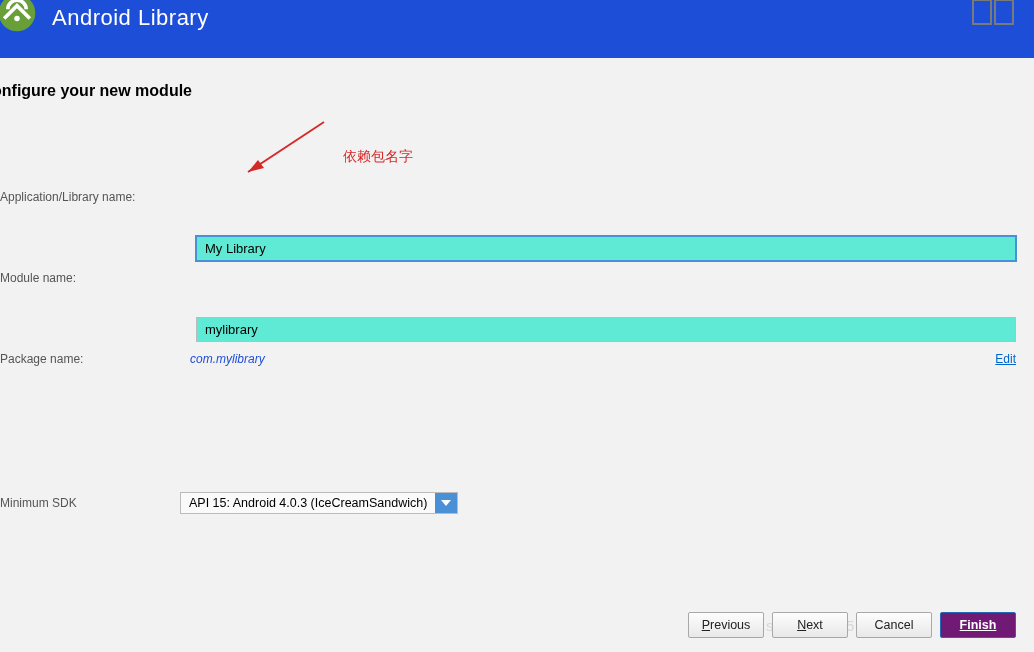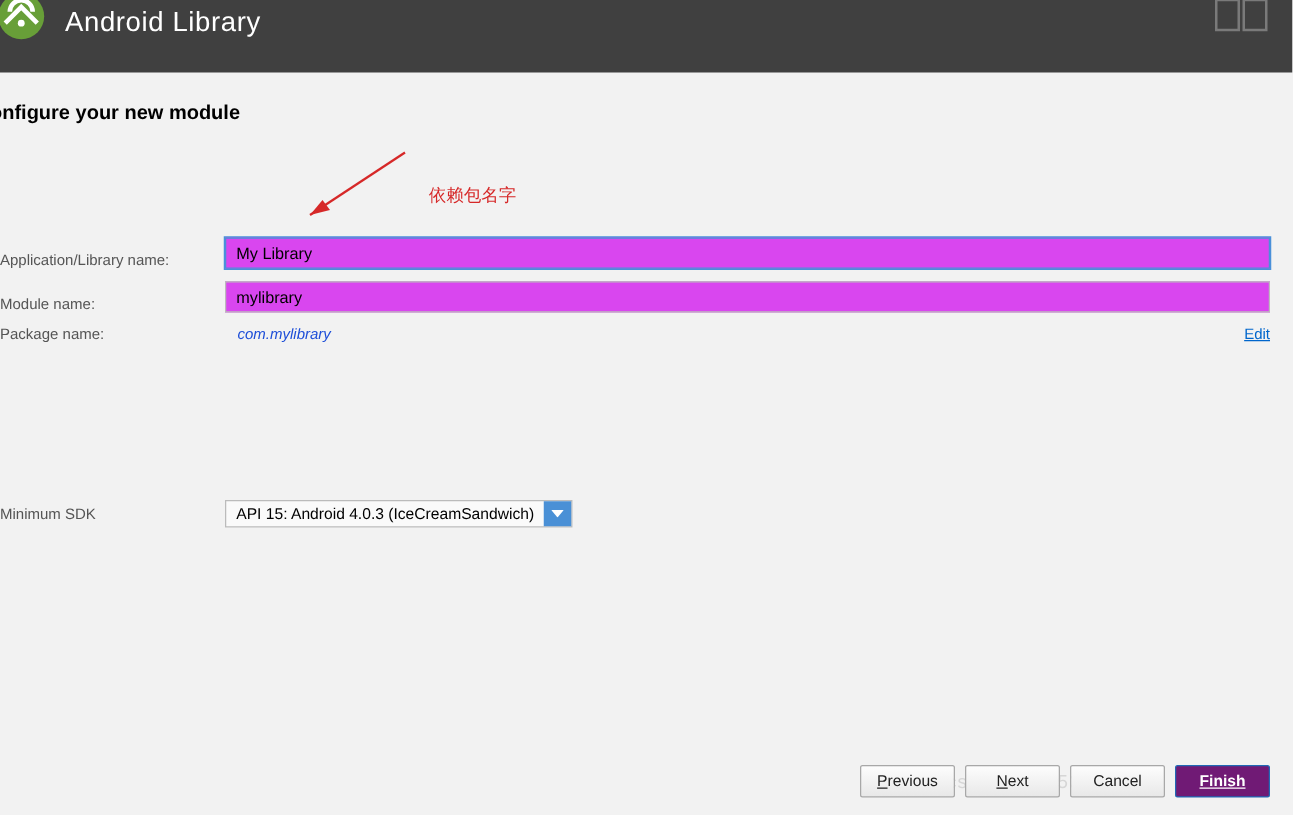--- a/index.html
+++ b/index.html
@@ -1,33 +1,33 @@
 <!DOCTYPE html>
 <html><head>
   <meta charset="utf-8">
   <style>
     * { margin: 0; padding: 0; box-sizing: border-box; }
     body { font-family: "Segoe UI", Arial, sans-serif; font-size: 13px; color: #333; background: #f2f2f2; width: 1034px; height: 652px; overflow: hidden; position: relative; }
     
-    .header-bar { background: #404040; height: 58px; display: flex; align-items: flex-start; padding: 0 15px 0 0; color: #fff; position: relative; }
+    .header-bar { background: #1d4ed8; height: 58px; display: flex; align-items: flex-start; padding: 0 15px 0 0; color: #fff; position: relative; }
     .header-left { display: flex; align-items: center; gap: 10px; margin-left: -8px; }
     .android-logo { width: 50px; height: 50px; display: flex; align-items: center; justify-content: center; margin-top: -12px; }
     .header-title { font-size: 22px; font-weight: 300; letter-spacing: 0.5px; margin-top: -2px; }
     .header-right-icon { margin-left: auto; width: 48px; height: 30px; position: relative; margin-top: -4px; }
     
     .content { padding: 24px 18px 0 0; background: #f2f2f2; }
     .page-title { font-size: 16px; font-weight: 700; color: #000; margin-bottom: 34px; margin-left: -8px; }
     
     .annotation-layer { position: relative; height: 56px; margin-left: 17px; }
     .arrow-svg { position: absolute; left: 215px; top: -18px; }
     .annotation-text { position: absolute; left: 326px; top: 14px; color: #d62828; font-size: 14px; font-family: "Microsoft YaHei", sans-serif; }
     
-    .form-row { display: flex; align-items: flex-end; margin-bottom: 10px; }
+    .form-row { display: flex; align-items: flex-start; margin-bottom: 10px; gap: 16px; }
     .form-label { width: 180px; font-size: 12px; color: #555; text-align: left; padding-right: 8px; }
-    .form-input { flex: 1; height: 25px; border: 1px solid #bbb; padding: 2px 8px; font-size: 13px; background: #d946ef; outline: none; }
+    .form-input { flex: 1; height: 25px; border: 1px solid #bbb; padding: 2px 8px; font-size: 13px; background: #5eead4; outline: none; margin-top: 46px; }
     .form-input.focused { border: 1px solid #4a90d9; box-shadow: 0 0 0 1px #4a90d9; }
     .form-static-text { flex: 1; font-size: 12px; color: #1d4ed8; padding-left: 10px; display: flex; align-items: center; font-style: italic; }
     .edit-link { color: #0066cc; text-decoration: underline; font-size: 12px; cursor: pointer; }
     .package-row { display: flex; align-items: center; margin-bottom: 8px; }
     
     .sdk-row { display: flex; align-items: center; margin-top: 126px; margin-bottom: 8px; }
     .select-wrap { display: inline-flex; align-items: stretch; height: 22px; border: 1px solid #bbb; background: #fafafa; }
     .select-text { padding: 3px 8px; font-size: 12.5px; color: #000; display: flex; align-items: center; }
     .select-button { width: 22px; background: #4a90d6; display: flex; align-items: center; justify-content: center; cursor: pointer; }
     .select-button svg { fill: #fff; }

